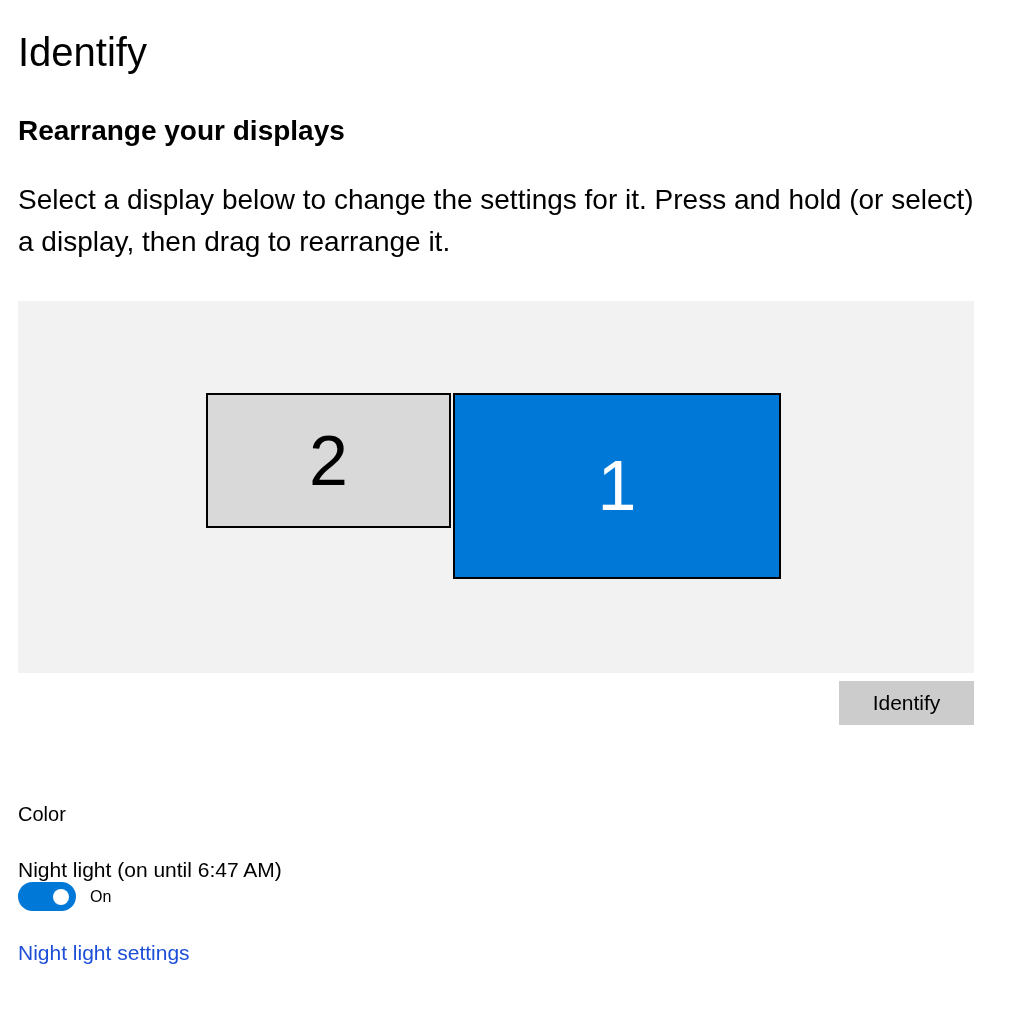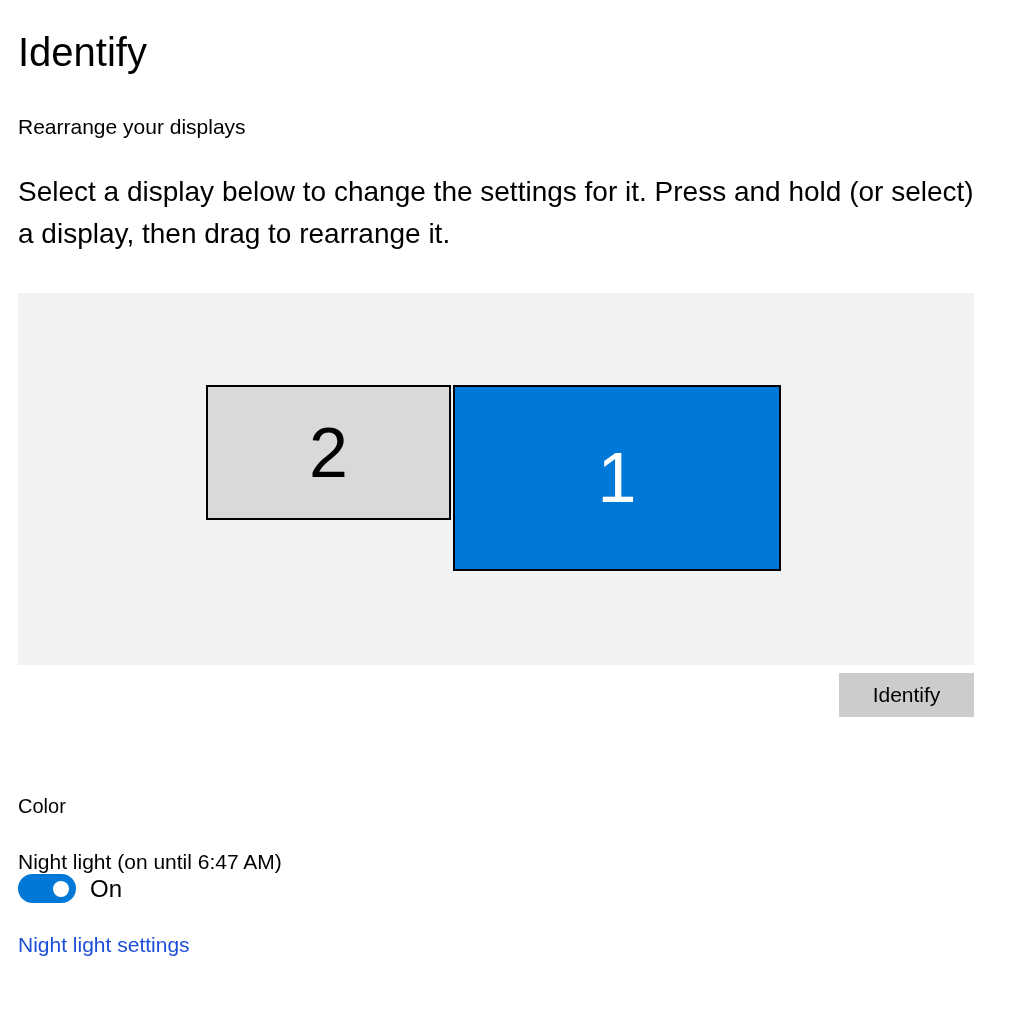--- a/index.html
+++ b/index.html
@@ -15,22 +15,22 @@
       height: 1011px;
       padding: 30px 18px 18px 18px;
       font-weight: 400;
     }
     .page-title {
       font-size: 40px;
       font-weight: 400;
       margin-bottom: 40px;
     }
     .section-heading {
-      font-size: 21px;
-      font-weight: 400;
+      font-size: 28px;
+      font-weight: 700;
       margin-bottom: 32px;
     }
     .section-heading-small {
       font-size: 20px;
       font-weight: 400;
       margin-bottom: 32px;
     }
     .description {
       font-size: 28px;
       line-height: 1.5;
@@ -114,21 +114,21 @@
     .toggle-knob {
       position: absolute;
       width: 16px;
       height: 16px;
       background: #ffffff;
       border-radius: 50%;
       top: 6.5px;
       right: 7px;
     }
     .toggle-label {
-      font-size: 24px;
+      font-size: 16px;
     }
     .link {
       color: #1d4ed8;
       font-size: 21px;
       text-decoration: none;
       cursor: pointer;
       margin-top: 24px;
     }
   </style>
 </head>

